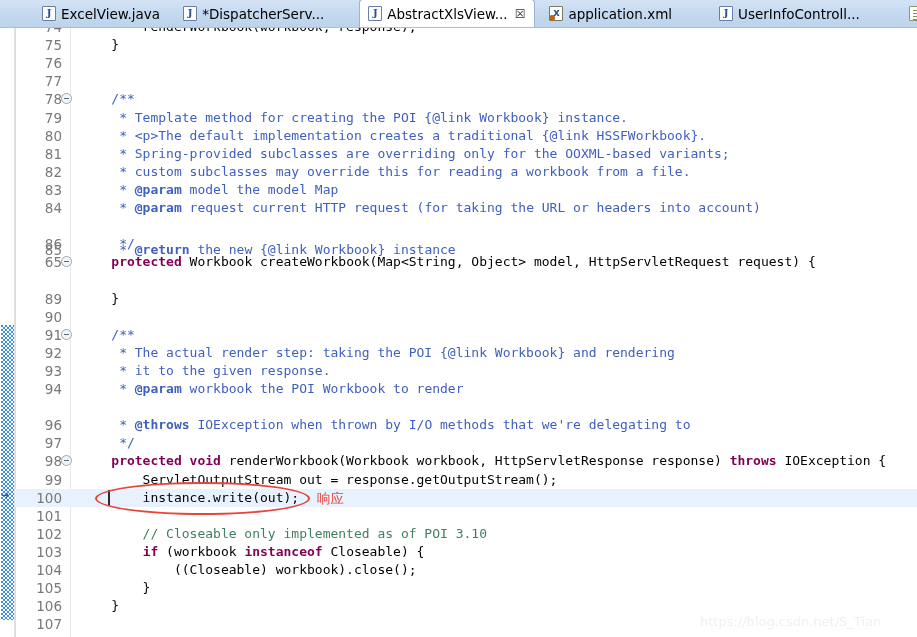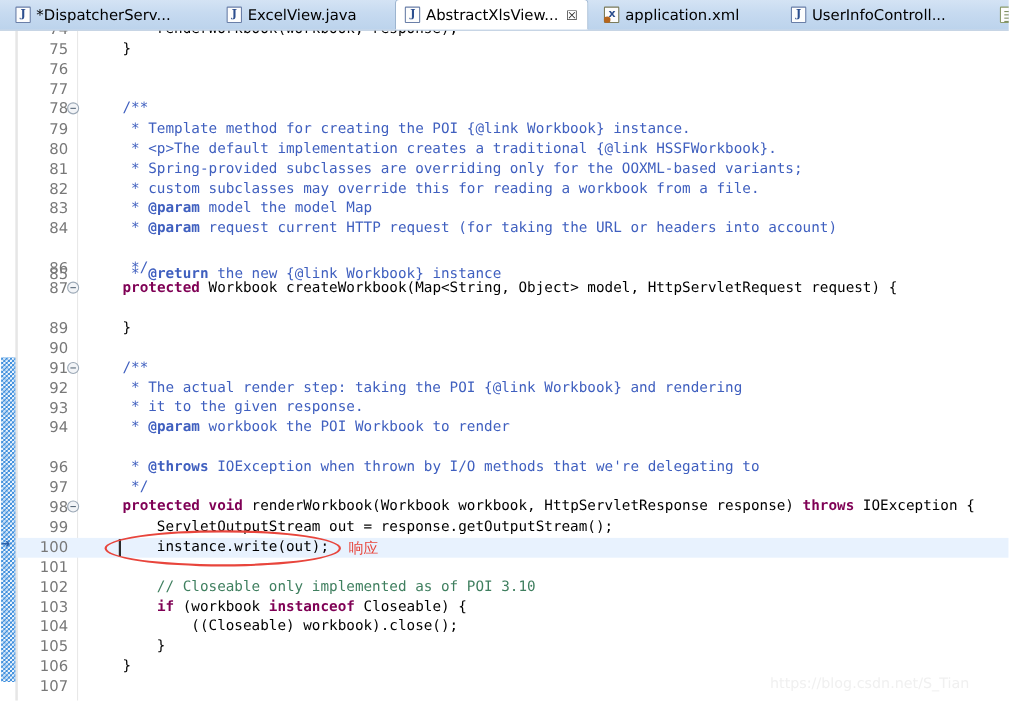--- a/index.html
+++ b/index.html
@@ -228,27 +228,27 @@
     color: #f0f0f0;
     font-family: "DejaVu Sans", sans-serif;
     font-size: 13px;
     white-space: nowrap;
   }
 </style>
 </head>
 <body>
 
 <div id="tabbar">
+    <div class="tab" style="margin-left: 34px;">
+      <span class="tabicon icon-java"></span>
+      <span>ExcelView.java</span>
+    </div>
     <div class="tab" style="margin-left: 6px;">
       <span class="tabicon icon-java"></span>
       <span>*DispatcherServ...</span>
-    </div>
-    <div class="tab" style="margin-left: 34px;">
-      <span class="tabicon icon-java"></span>
-      <span>ExcelView.java</span>
     </div>
     <div class="tab active" style="margin-left: 26px;">
       <span class="tabicon icon-java"></span>
       <span>AbstractXlsView...</span>
       <span class="tab-close">☒</span>
     </div>
     <div class="tab" style="margin-left: 6px;">
       <span class="tabicon icon-xml"></span>
       <span>application.xml</span>
     </div>
@@ -317,21 +317,21 @@
       </div>
       <div class="row" style="top: 189.1px; margin-top: 24px;">
         <span class="lineno">85</span>
         <span class="codetext"><span class="doc">     * </span><span class="docbold">@return</span><span class="doc"> the new {@link Workbook} instance</span></span>
       </div>
       <div class="row" style="top: 207.2px;">
         <span class="lineno">86</span>
         <span class="codetext"><span class="doc">     */</span></span>
       </div>
       <div class="row" style="top: 225.3px;">
-        <span class="lineno">87</span>
+        <span class="lineno">65</span>
         <span class="fold" style="top: 3px;"></span>
         <span class="codetext"><span class="plain">    </span><span class="kw">protected</span><span class="plain"> Workbook createWorkbook(Map&lt;String, Object&gt; model, HttpServletRequest request) {</span></span>
       </div>
       <div class="row" style="top: 261.5px;">
         <span class="lineno">89</span>
         <span class="codetext"><span class="plain">    }</span></span>
       </div>
       <div class="row" style="top: 279.6px;">
         <span class="lineno">90</span>
         <span class="codetext"><span class="plain"></span></span>

